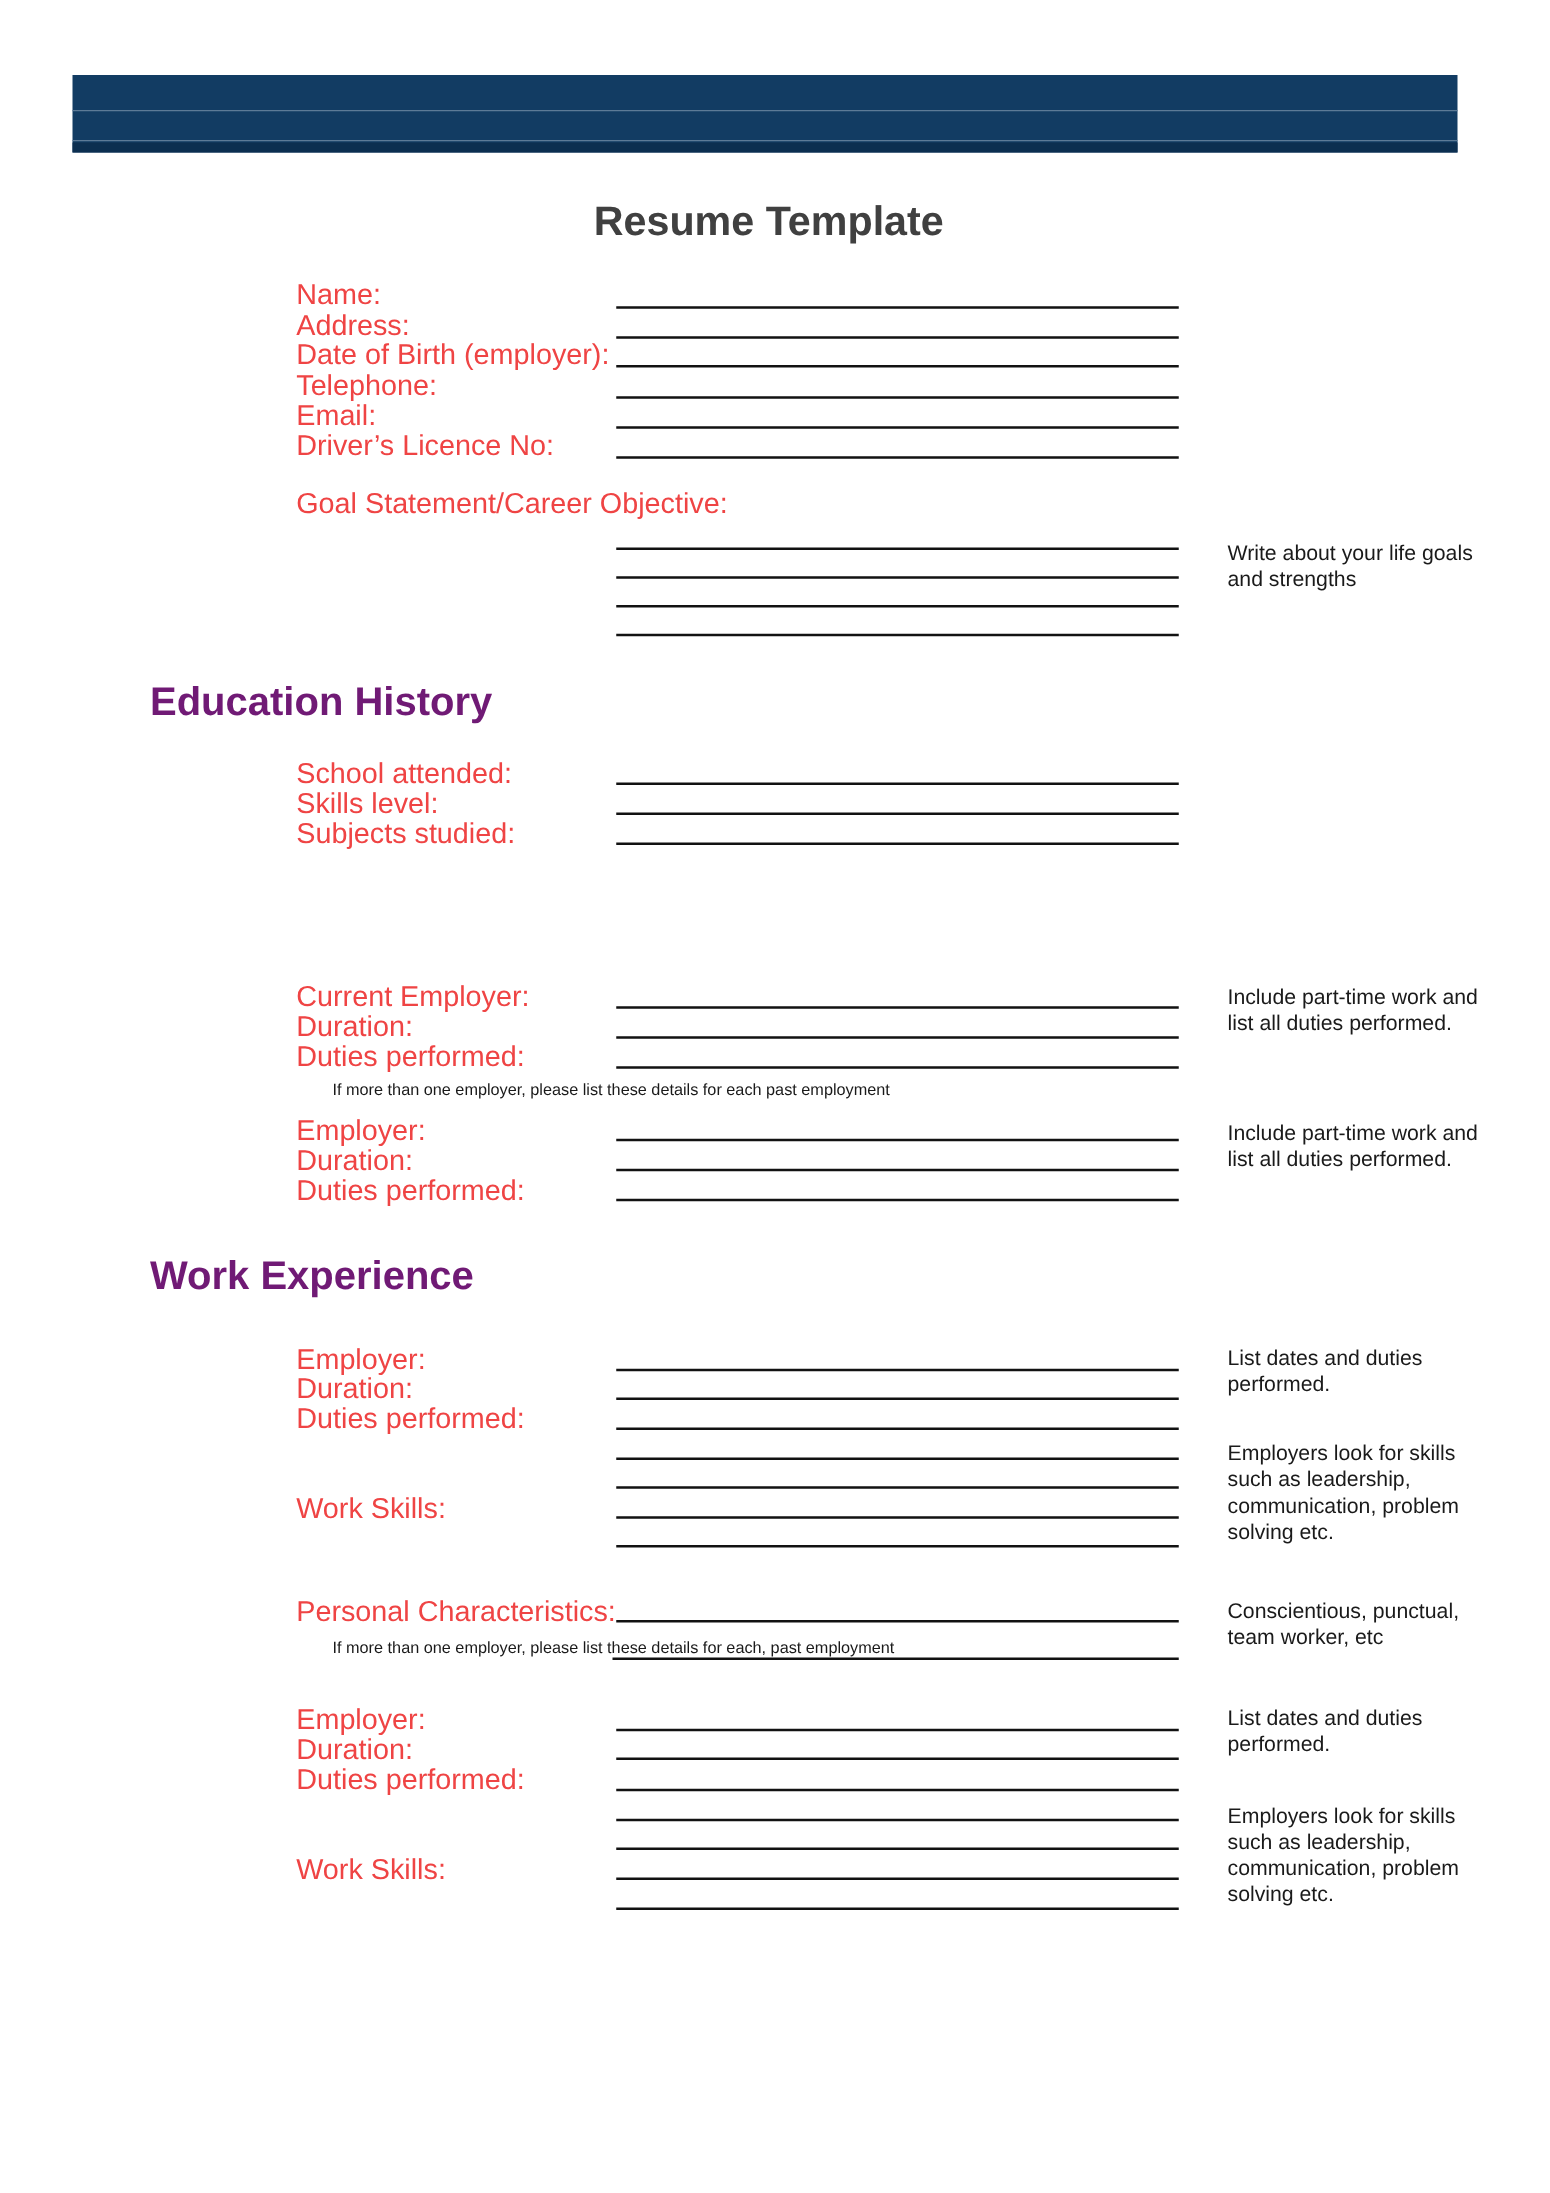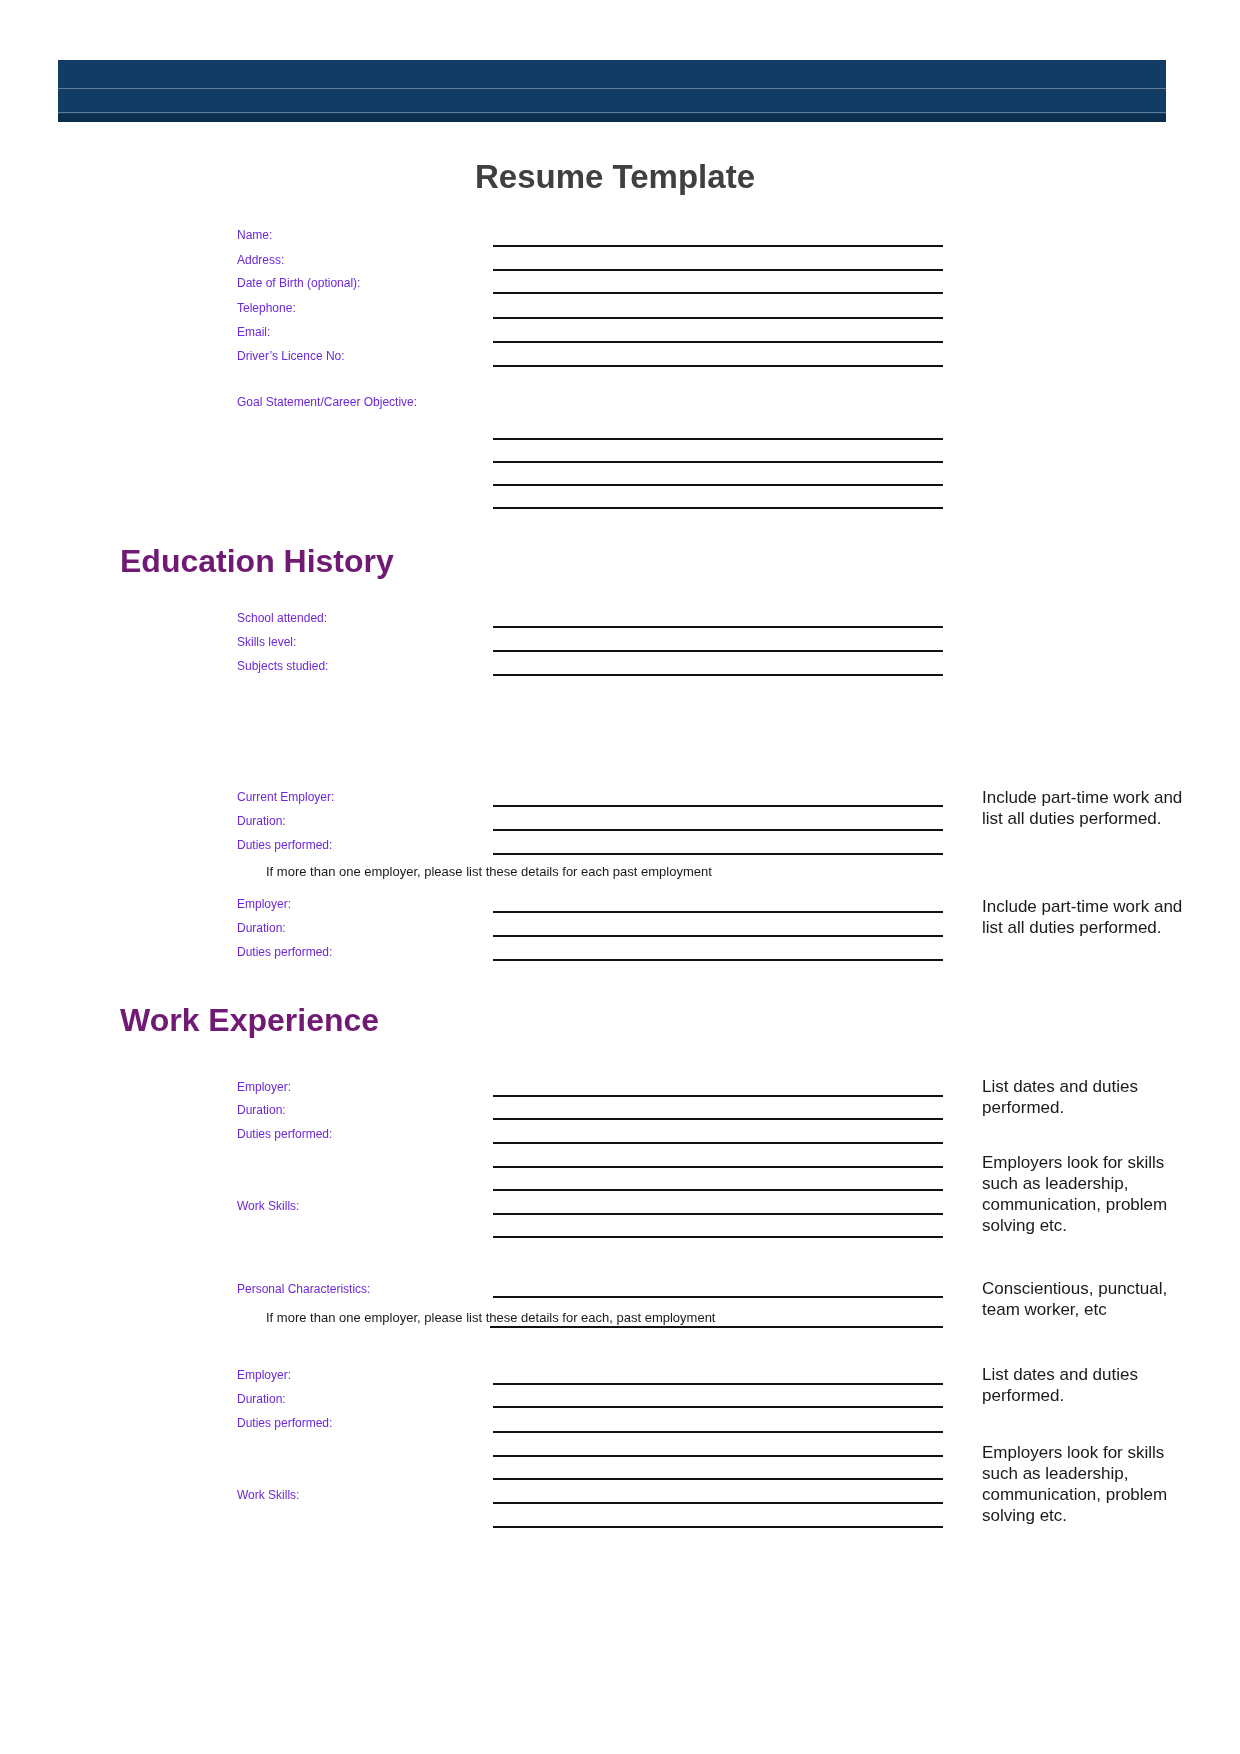--- a/index.html
+++ b/index.html
@@ -10,21 +10,21 @@
   .band{position:absolute;left:58px;top:60px;width:1108px;height:62px;}
   .band .band-main{position:absolute;left:0;top:0;width:100%;height:100%;background:#123c63;}
   .band .band-line1{position:absolute;left:0;top:28px;width:100%;height:1px;background:#5d7b97;}
   .band .band-line2{position:absolute;left:0;top:52px;width:100%;height:1px;background:#5d7b97;}
   .band .band-bottom{position:absolute;left:0;top:54px;width:100%;height:8px;background:#0c2f50;}
   .title{
     position:absolute;left:170px;top:158px;width:890px;text-align:center;
     font-size:33px;font-weight:bold;color:#404040;
   }
   .heading{position:absolute;left:120px;font-size:32px;font-weight:bold;color:#701a75;white-space:nowrap;}
-  .label{position:absolute;left:237px;font-size:12px;line-height:22px;color:#6d28d9;white-space:nowrap;}
+  .label{position:absolute;left:237px;font-size:23px;line-height:22px;color:#ef4444;white-space:nowrap;}
   .rule{position:absolute;left:493px;width:450px;height:2px;background:#121212;}
   .note{position:absolute;left:982px;width:214px;font-size:17px;line-height:21px;color:#1a1a1a;}
   .smalltext{position:absolute;left:266px;font-size:13px;line-height:21px;color:#1a1a1a;white-space:nowrap;z-index:2;}
 </style>
 </head>
 <body>
 
 <div class="page">
 
   <div class="band">
@@ -33,34 +33,35 @@
     <div class="band-line2"></div>
     <div class="band-bottom"></div>
   </div>
 
   <div class="title">Resume Template</div>
 
   <div class="label" style="top:224px">Name:</div>
   <div class="rule" style="top:245px"></div>
   <div class="label" style="top:249px">Address:</div>
   <div class="rule" style="top:269px"></div>
-  <div class="label" style="top:272px">Date of Birth (optional):</div>
+  <div class="label" style="top:272px">Date of Birth (employer):</div>
   <div class="rule" style="top:292px"></div>
   <div class="label" style="top:297px">Telephone:</div>
   <div class="rule" style="top:317px"></div>
   <div class="label" style="top:321px">Email:</div>
   <div class="rule" style="top:341px"></div>
   <div class="label" style="top:345px">Driver’s Licence No:</div>
   <div class="rule" style="top:365px"></div>
 
   <div class="label" style="top:391px">Goal Statement/Career Objective:</div>
   <div class="rule" style="top:438px"></div>
   <div class="rule" style="top:461px"></div>
   <div class="rule" style="top:484px"></div>
   <div class="rule" style="top:507px"></div>
+  <div class="note" style="top:432px">Write about your life goals and strengths</div>
 
   <div class="heading" style="top:543px">Education History</div>
   <div class="label" style="top:607px">School attended:</div>
   <div class="rule" style="top:626px"></div>
   <div class="label" style="top:631px">Skills level:</div>
   <div class="rule" style="top:650px"></div>
   <div class="label" style="top:655px">Subjects studied:</div>
   <div class="rule" style="top:674px"></div>
 
   <div class="label" style="top:786px">Current Employer:</div>

